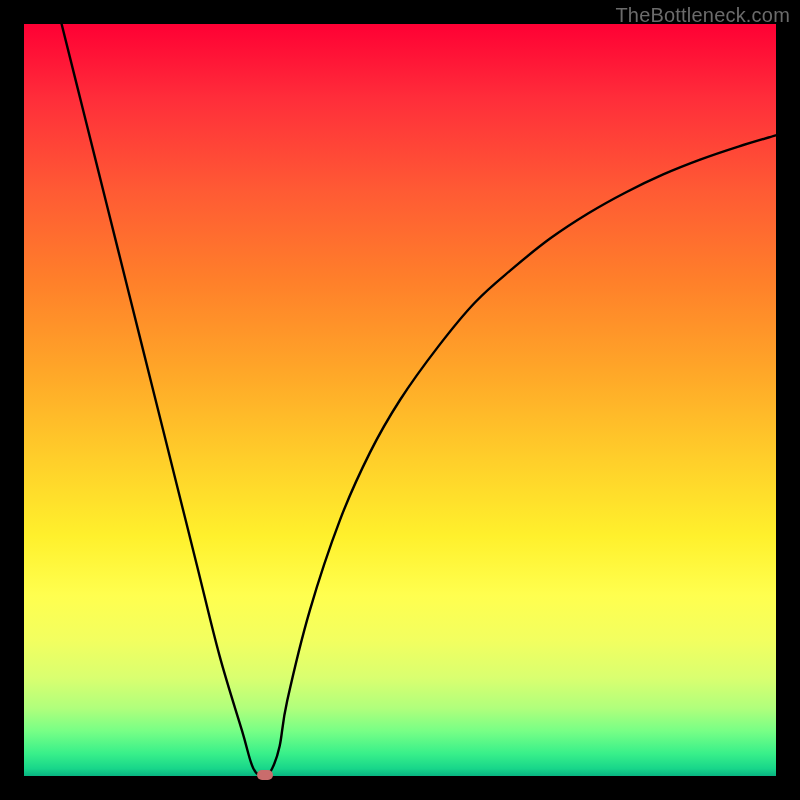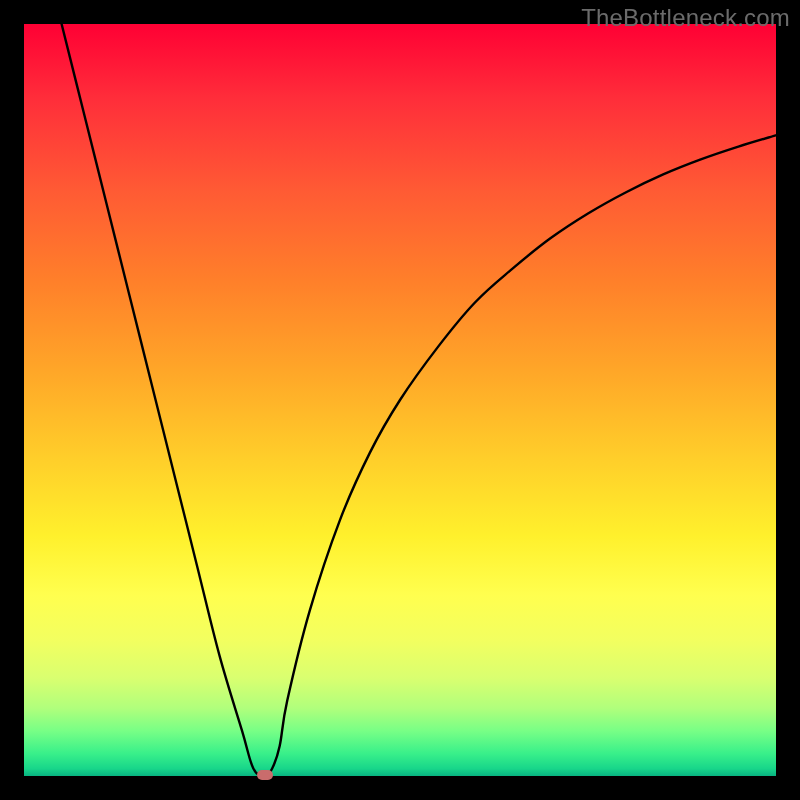--- a/index.html
+++ b/index.html
@@ -41,21 +41,21 @@
       #39f08a 97%,
       #18d68a 99%,
       #08b481 100%
     );
   }
   .watermark {
     position: absolute;
     top: 4px;
     right: 10px;
     color: #6b6b6b;
-    font-size: 24px;
+    font-size: 20px;
     font-weight: 500;
     letter-spacing: 0.2px;
     user-select: none;
   }
   svg.curve {
     position: absolute;
     left: 0;
     top: 0;
     width: 752px;
     height: 752px;

